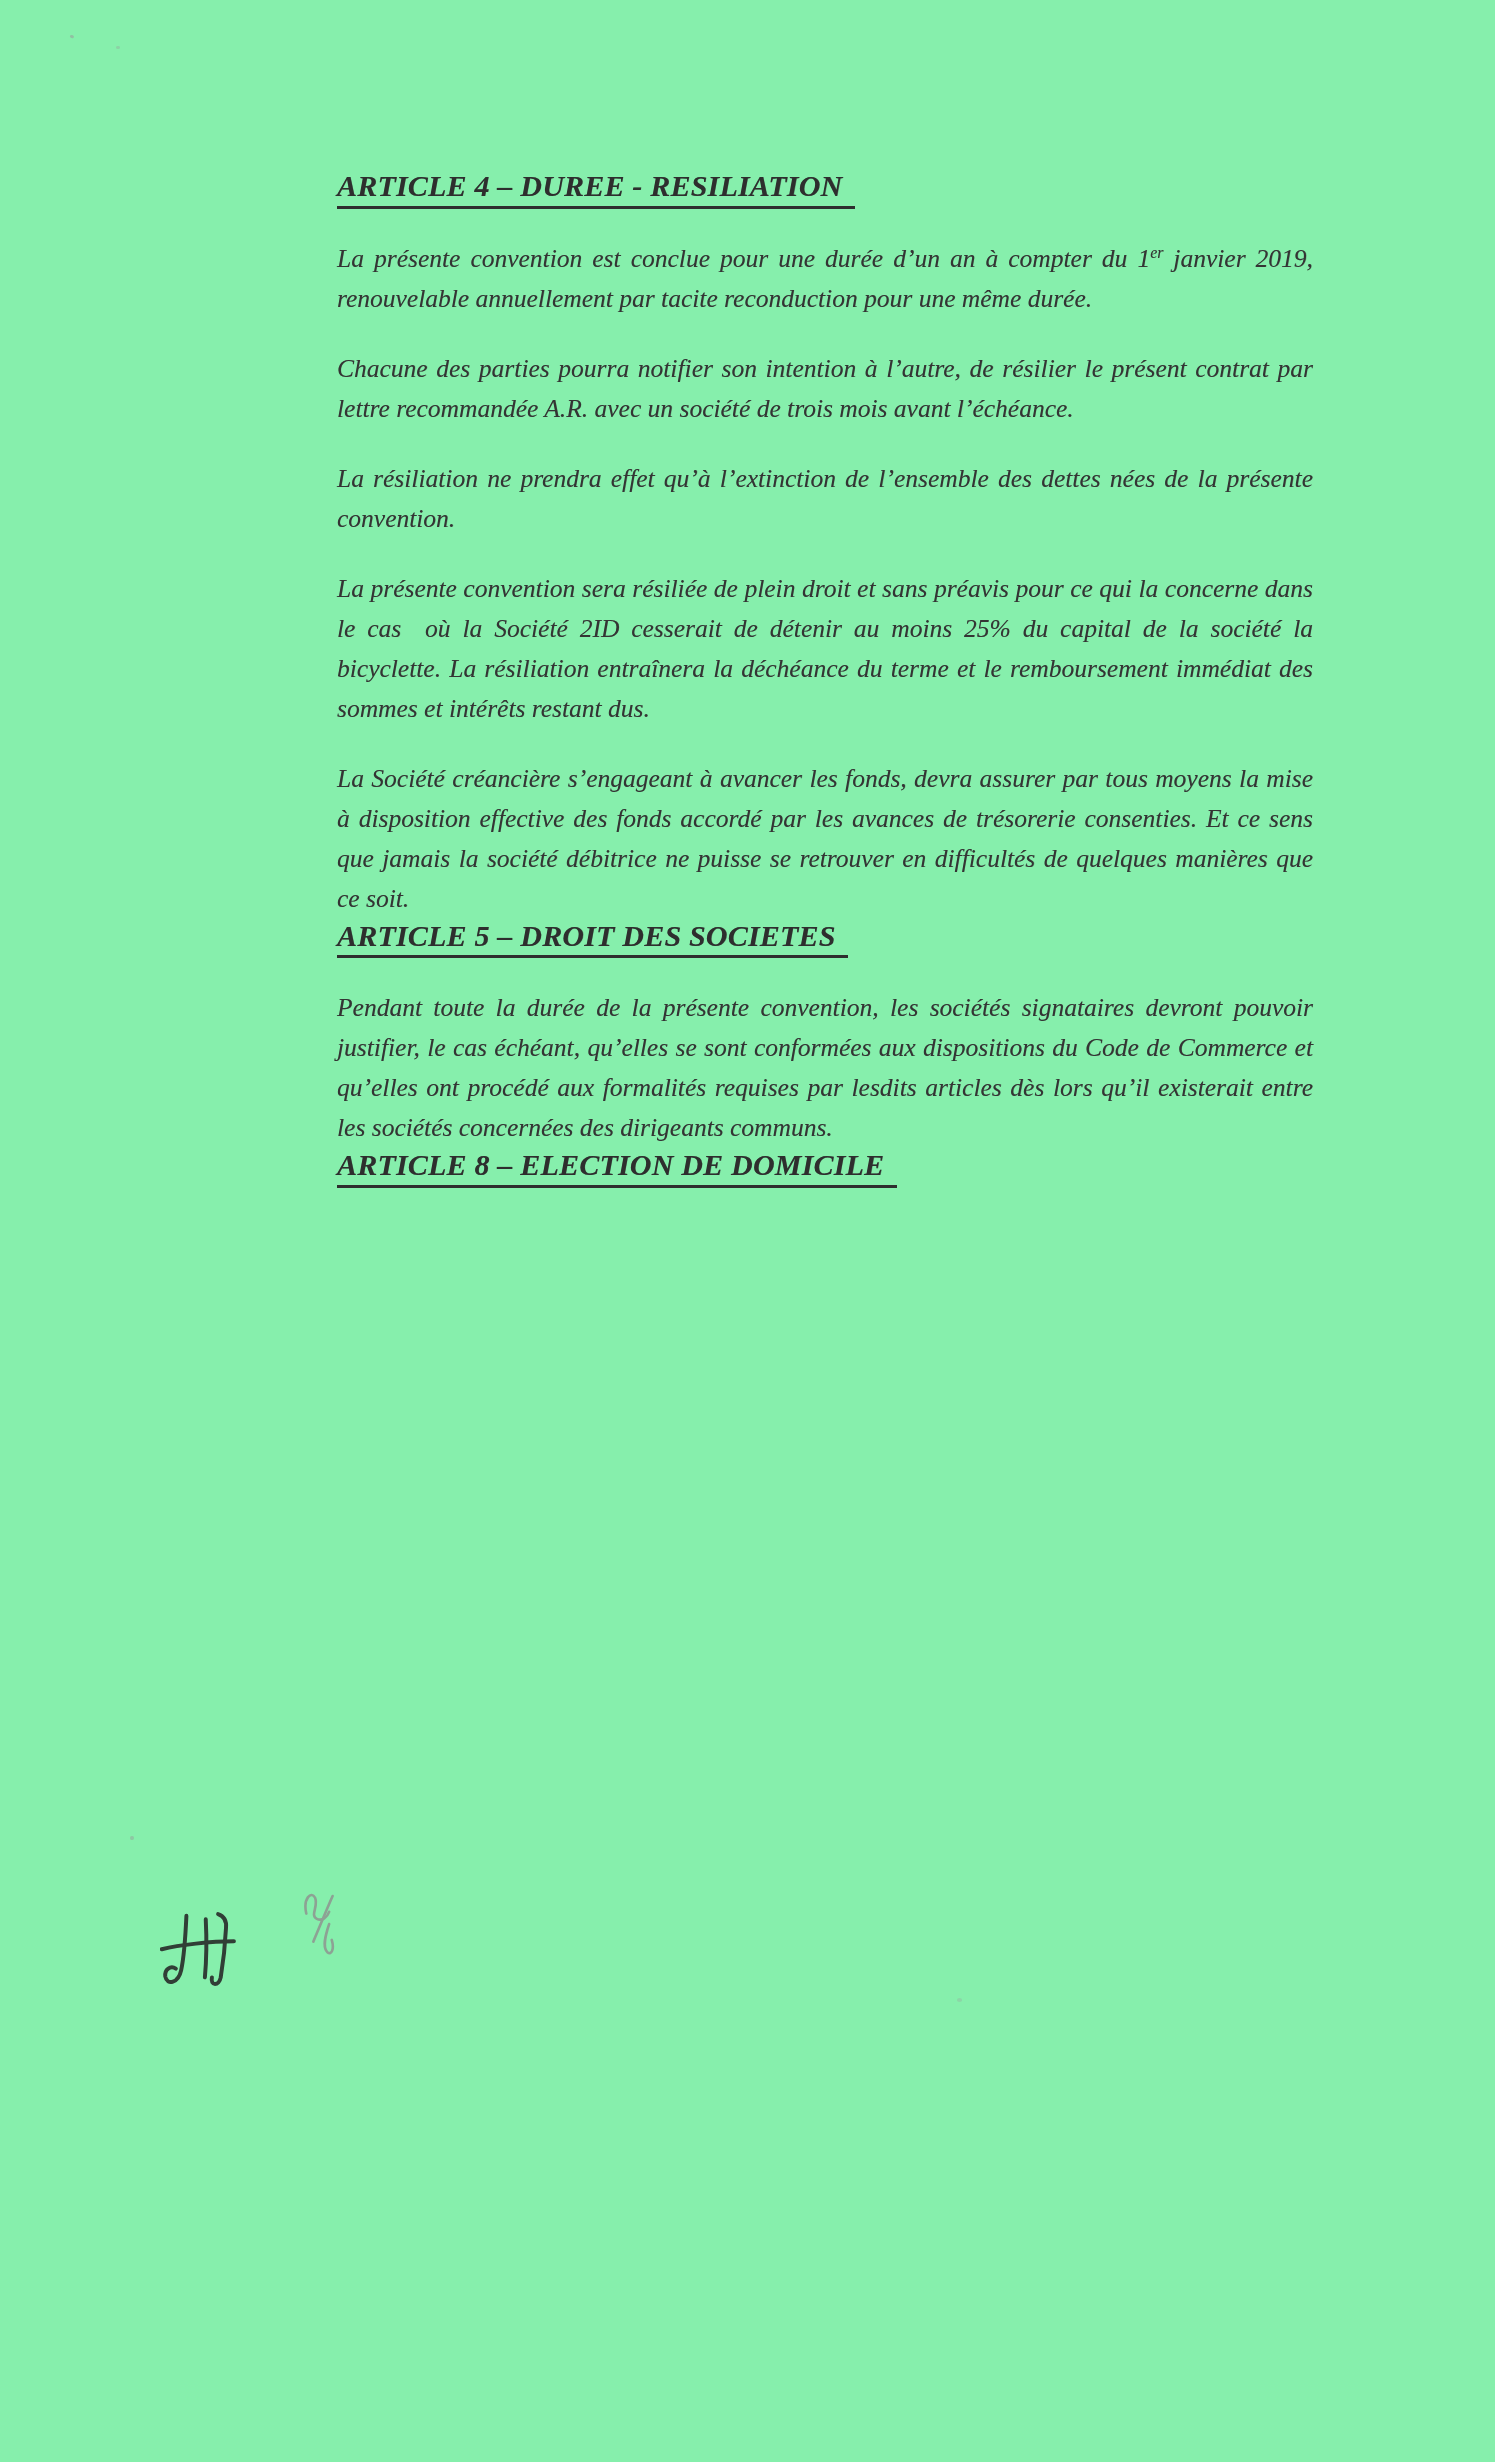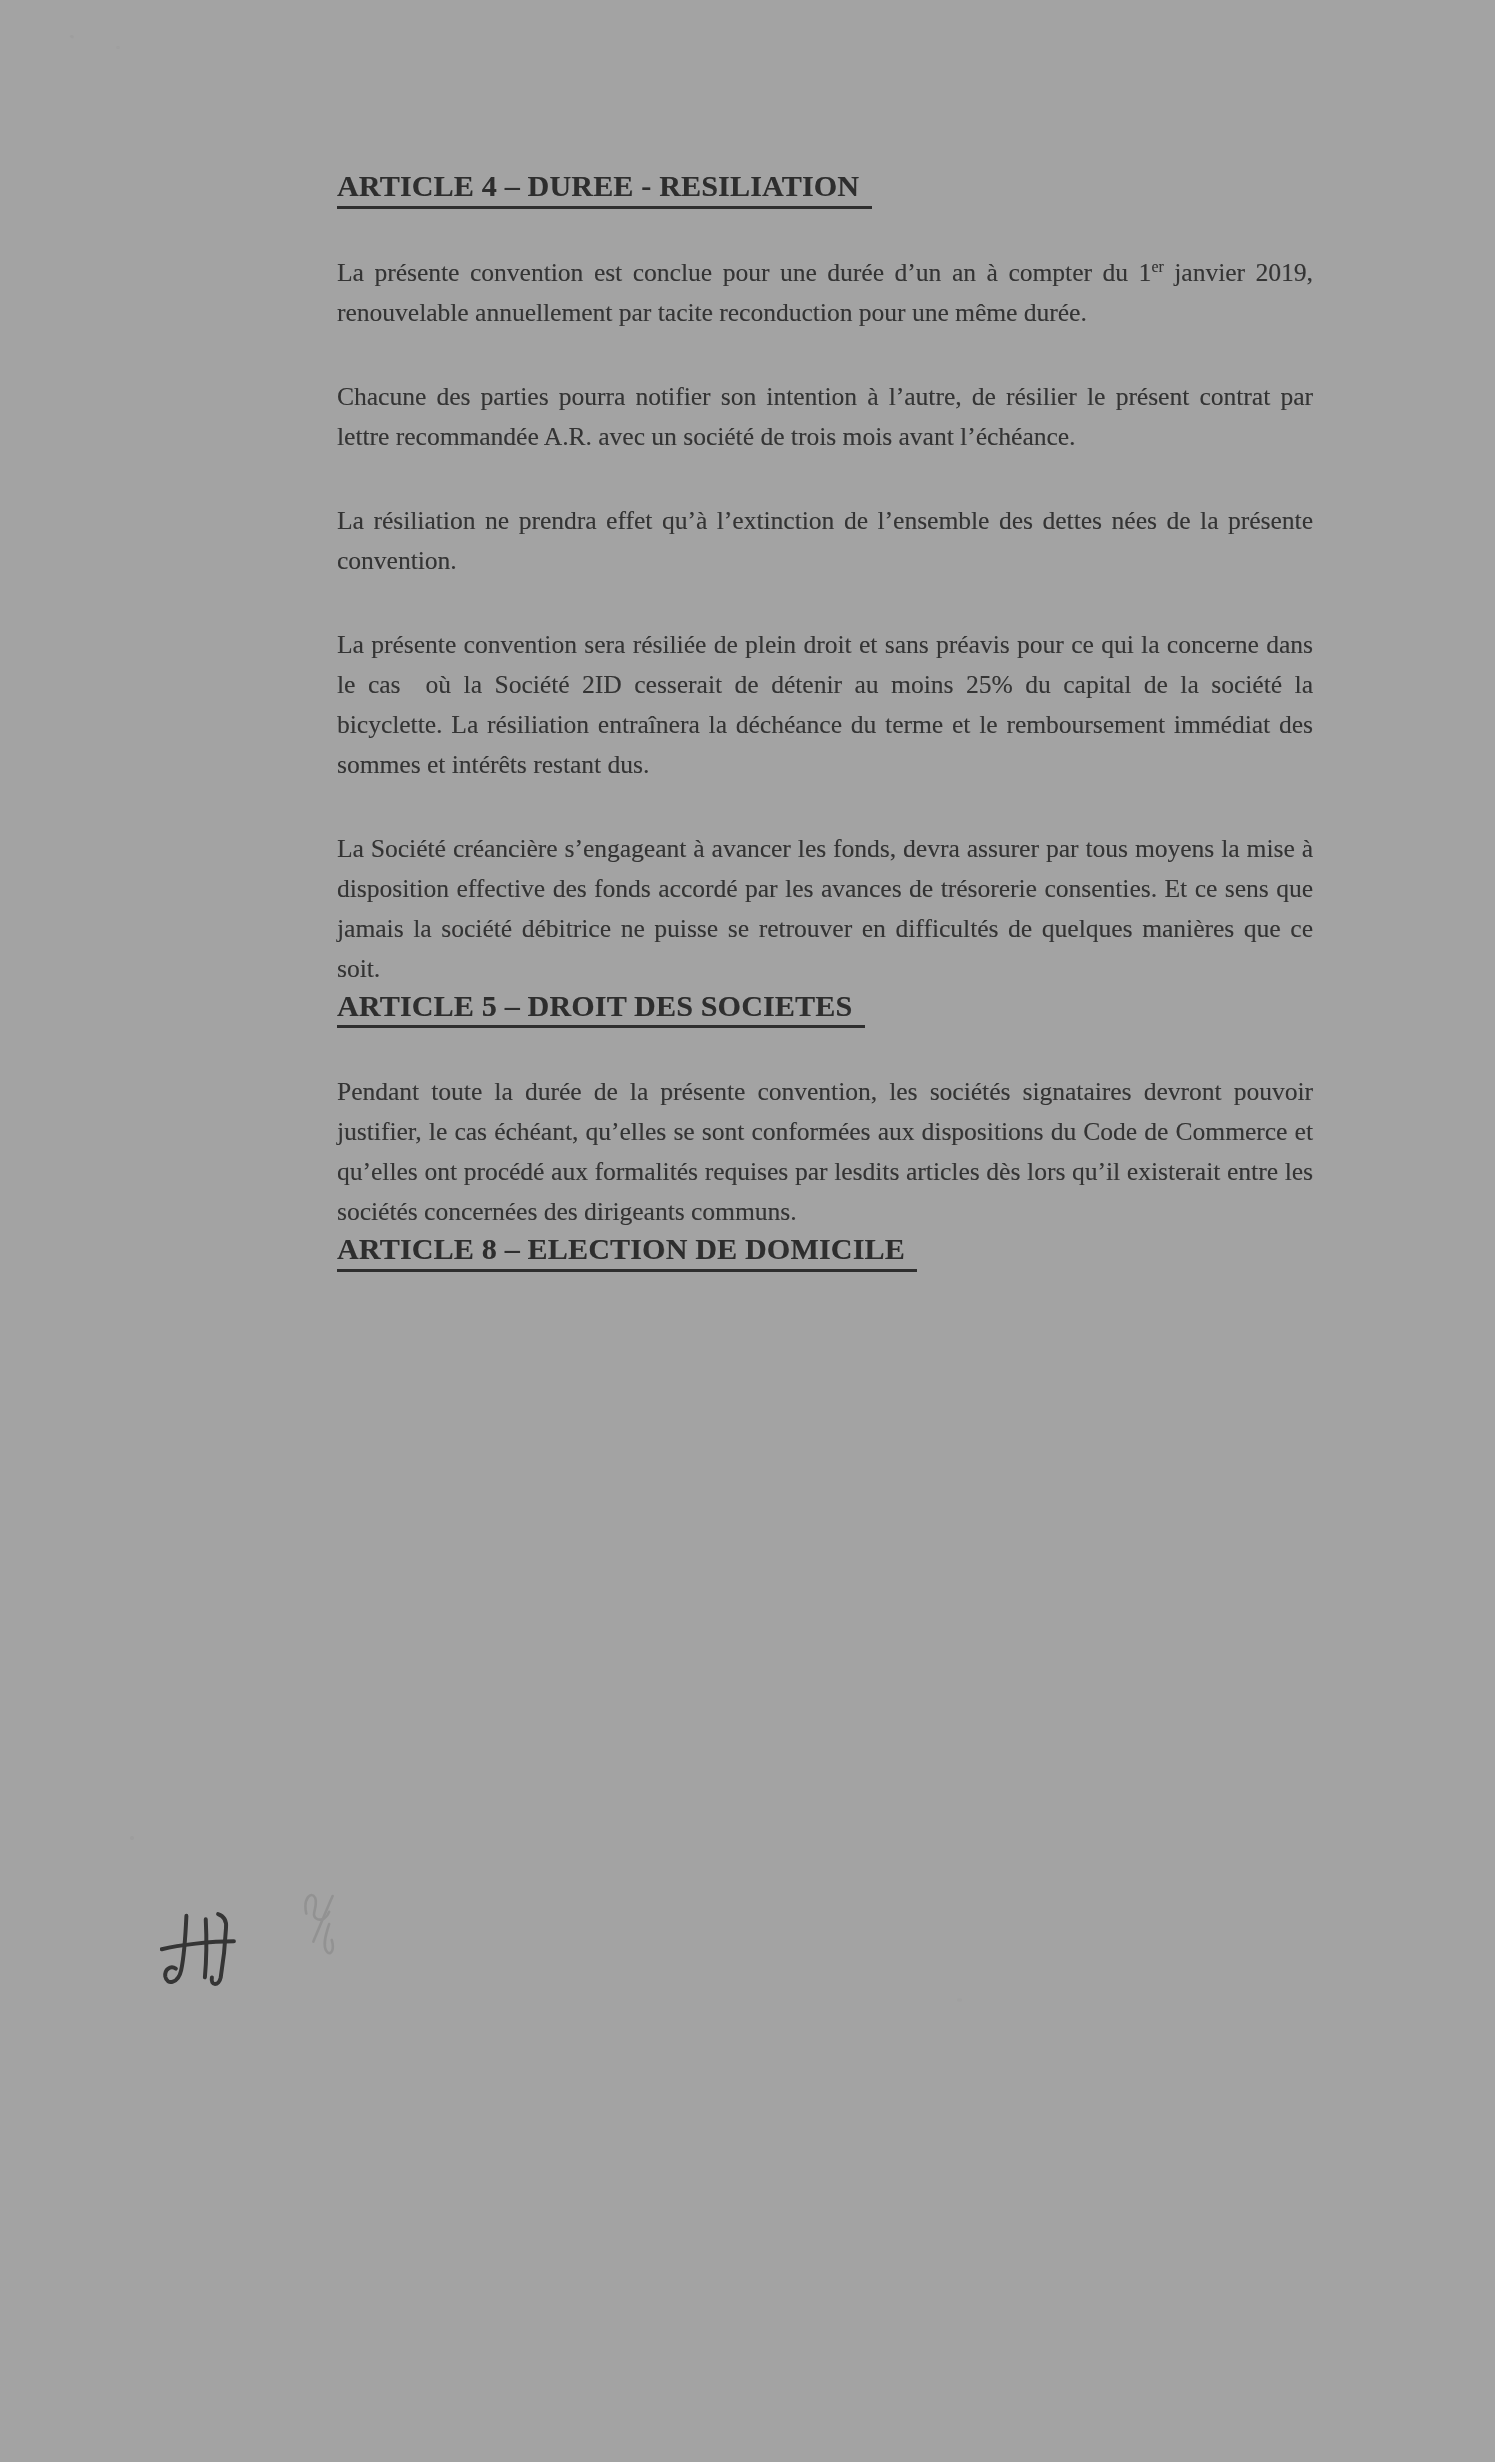--- a/index.html
+++ b/index.html
@@ -11,22 +11,23 @@
     width: 1495px;
     height: 2462px;
     position: relative;
     font-family: "Liberation Serif", "DejaVu Serif", serif;
   }
   .page {
     position: absolute;
     inset: 0;
     width: 1495px;
     height: 2462px;
-    background: #a3a3a3;
+    background: #86efac;
     overflow: hidden;
+    font-style: italic;
   }
   .content {
     position: absolute;
     left: 337px;
     top: 169px;
     width: 976px;
     color: #333333;
   }
   h2.article-heading {
     display: table;
@@ -37,21 +38,21 @@
     margin: 0;
     padding: 0 12.3px 2.6px 0;
     border-bottom: 3.5px solid #2e2e2e;
     text-shadow: 0.3px 0.3px 0.5px rgba(40,40,40,0.4);
     white-space: nowrap;
   }
   p.para {
     font-size: 25.5px;
     line-height: 40px;
     text-align: justify;
-    margin: 44px 0 0 0;
+    margin: 30px 0 0 0;
     color: #343434;
     text-shadow: 0.3px 0.3px 0.4px rgba(40,40,40,0.32);
   }
   sup.ord {
     font-size: 0.62em;
     line-height: 0;
     vertical-align: super;
   }
   .mt-h5 { margin-top: 62px; }
   .mt-after-h { margin-top: 33px; }

